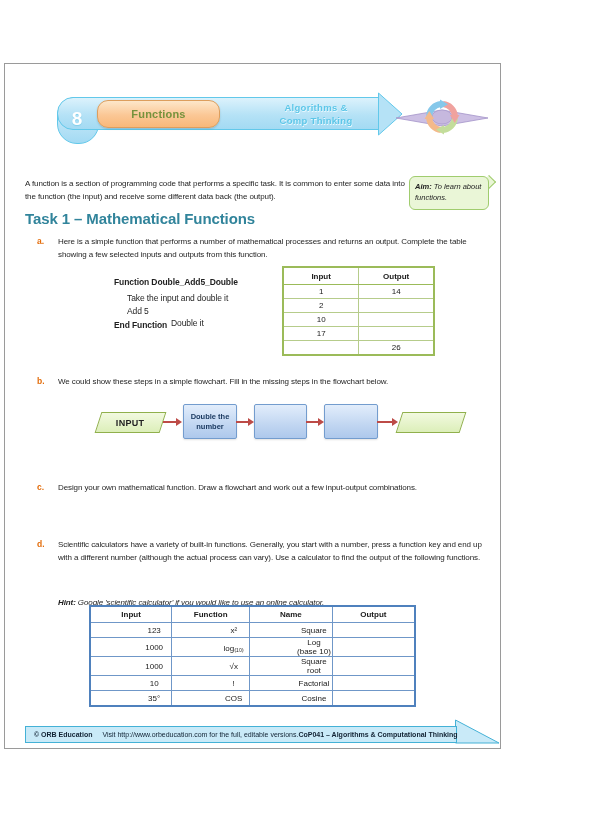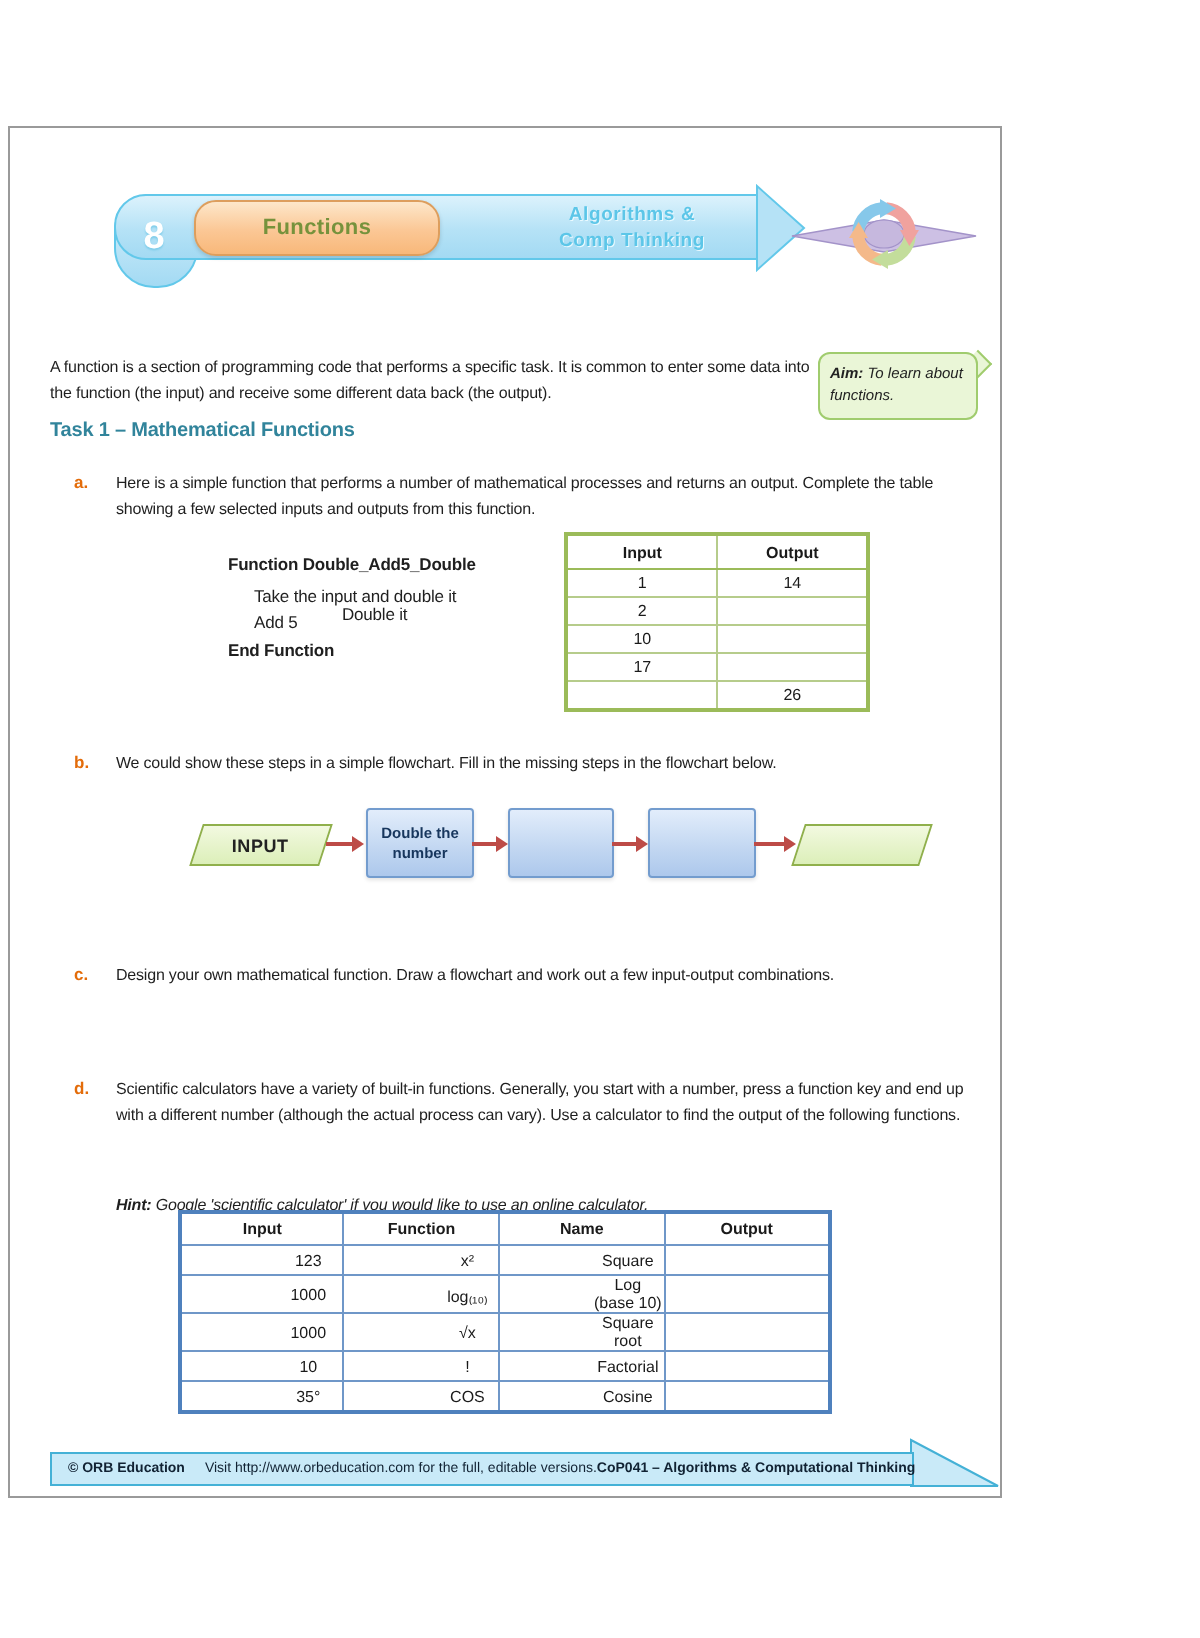--- a/index.html
+++ b/index.html
@@ -48,21 +48,21 @@
     left:404px;top:112px;width:80px;height:34px;
     background:#eaf6d7;border:1px solid #a0cc6e;border-radius:6px;
     padding:4px 5px;box-sizing:border-box;
     font-size:7.5px;font-style:italic;line-height:11px;color:#222;
   }
   .aim-tail{
     left:479px;top:113px;width:9px;height:9px;
     background:#eaf6d7;border-top:1px solid #a0cc6e;border-right:1px solid #a0cc6e;
     transform:rotate(45deg);
   }
-  .task-heading{left:20px;top:146px;font-size:10px;font-weight:bold;color:#31849b;letter-spacing:-0.1px;}
+  .task-heading{left:20px;top:146px;font-size:15px;font-weight:bold;color:#31849b;letter-spacing:-0.1px;}
   
   .func-line{font-size:8.5px;letter-spacing:-0.1px;color:#1f1f1f;}
   .func-bold{font-weight:bold;}
   
   table{border-collapse:collapse;}
   .t1{left:277px;top:202px;}
   .t1 table{width:153px;border:2px solid #9bbb59;}
   .t1 td,.t1 th{border:1px solid #b6cc8b;font-size:8px;text-align:center;padding:0;}
   .t1 th{height:16px;font-weight:bold;border-bottom:1px solid #9bbb59;}
   .t1 td{height:13px;}
@@ -145,21 +145,21 @@
   </div>
 
   <div class="abs task-heading">Task 1 – Mathematical Functions</div>
 
   <div class="abs letter" style="left:32px;top:172px;">a.</div>
   <div class="abs body-text" style="left:53px;top:172px;width:424px;">Here is a simple function that performs a number of mathematical processes and returns an output.  Complete the table showing a few selected inputs and outputs from this function.</div>
 
   <div class="abs func-line func-bold" style="left:109px;top:213px;">Function Double_Add5_Double</div>
   <div class="abs func-line" style="left:122px;top:229px;">Take the input and double it</div>
   <div class="abs func-line" style="left:122px;top:242px;">Add 5</div>
-  <div class="abs func-line" style="left:122px;top:238px;padding-left:44px;">Double it</div>
+  <div class="abs func-line" style="left:122px;top:254px;padding-left:44px;">Double it</div>
   <div class="abs func-line func-bold" style="left:109px;top:256px;">End Function</div>
 
   <div class="abs t1">
     <table>
       <tbody>
           <tr>
         <th style="width:77px;">Input</th>
         <th style="width:76px;">Output</th>
       </tr>
       <tr>

